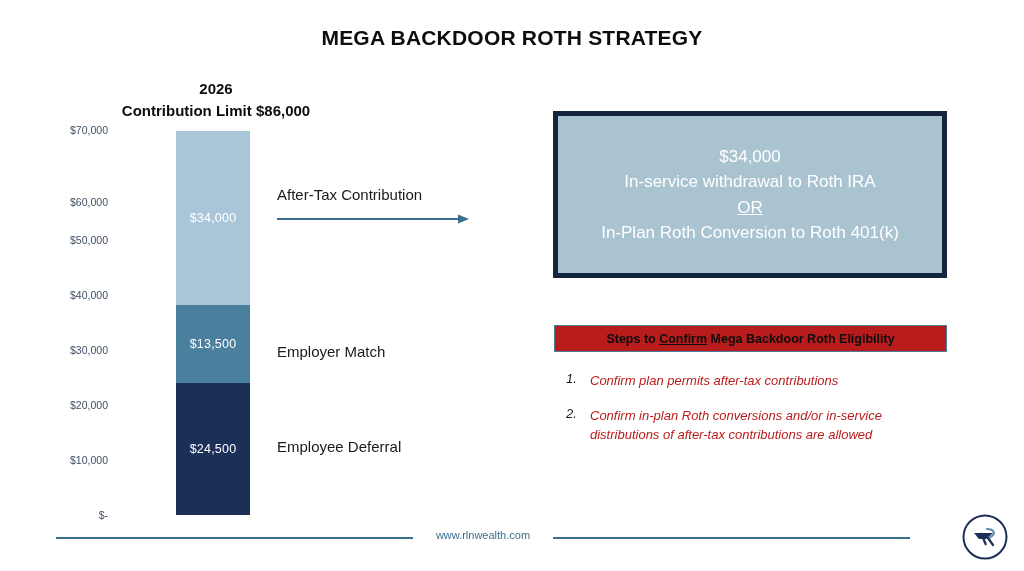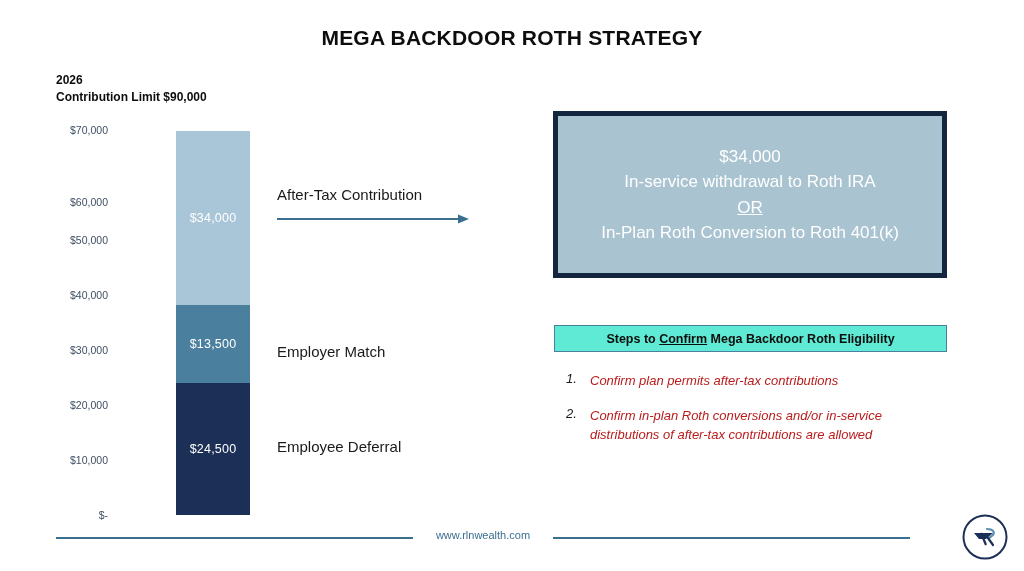--- a/index.html
+++ b/index.html
@@ -30,23 +30,24 @@
     font-size: 21px;
     font-weight: bold;
     letter-spacing: 0.2px;
     color: #0d0d0d;
   }
 
   
   .chart-header {
     position: absolute;
     left: 56px;
-    top: 72px;
+    top: 78px;
     width: 320px;
-    font-size: 12px;
+    text-align: center;
+    font-size: 15px;
     font-weight: bold;
     color: #0d0d0d;
     line-height: 1.45;
   }
 
   
   .chart {
     position: absolute;
     left: 0;
     top: 0;
@@ -134,21 +135,21 @@
   }
 
   
   .steps-box {
     position: absolute;
     left: 554px;
     top: 325px;
     width: 393px;
     height: 27px;
     box-sizing: border-box;
-    background: #5eead4;
+    background: #b91c1c;
     border: 1.5px solid #4a7f9e;
     display: flex;
     align-items: center;
     justify-content: center;
   }
   .steps-title {
     font-size: 12.5px;
     font-weight: bold;
     color: #0d0d0d;
     white-space: nowrap;
@@ -225,21 +226,21 @@
 <body>
 
 <div class="slide">
 
   <div class="slide-title">MEGA BACKDOOR ROTH STRATEGY</div>
 
   <div class="chart">
 
     <div class="chart-header">
       <div>2026</div>
-      <div>Contribution Limit  $90,000</div>
+      <div>Contribution Limit  $86,000</div>
     </div>
 
     <div class="y-axis">
       <div class="y-tick" style="top:12px">$70,000</div>
       <div class="y-tick" style="top:84px">$60,000</div>
       <div class="y-tick" style="top:122px">$50,000</div>
       <div class="y-tick" style="top:177px">$40,000</div>
       <div class="y-tick" style="top:232px">$30,000</div>
       <div class="y-tick" style="top:287px">$20,000</div>
       <div class="y-tick" style="top:342px">$10,000</div>

